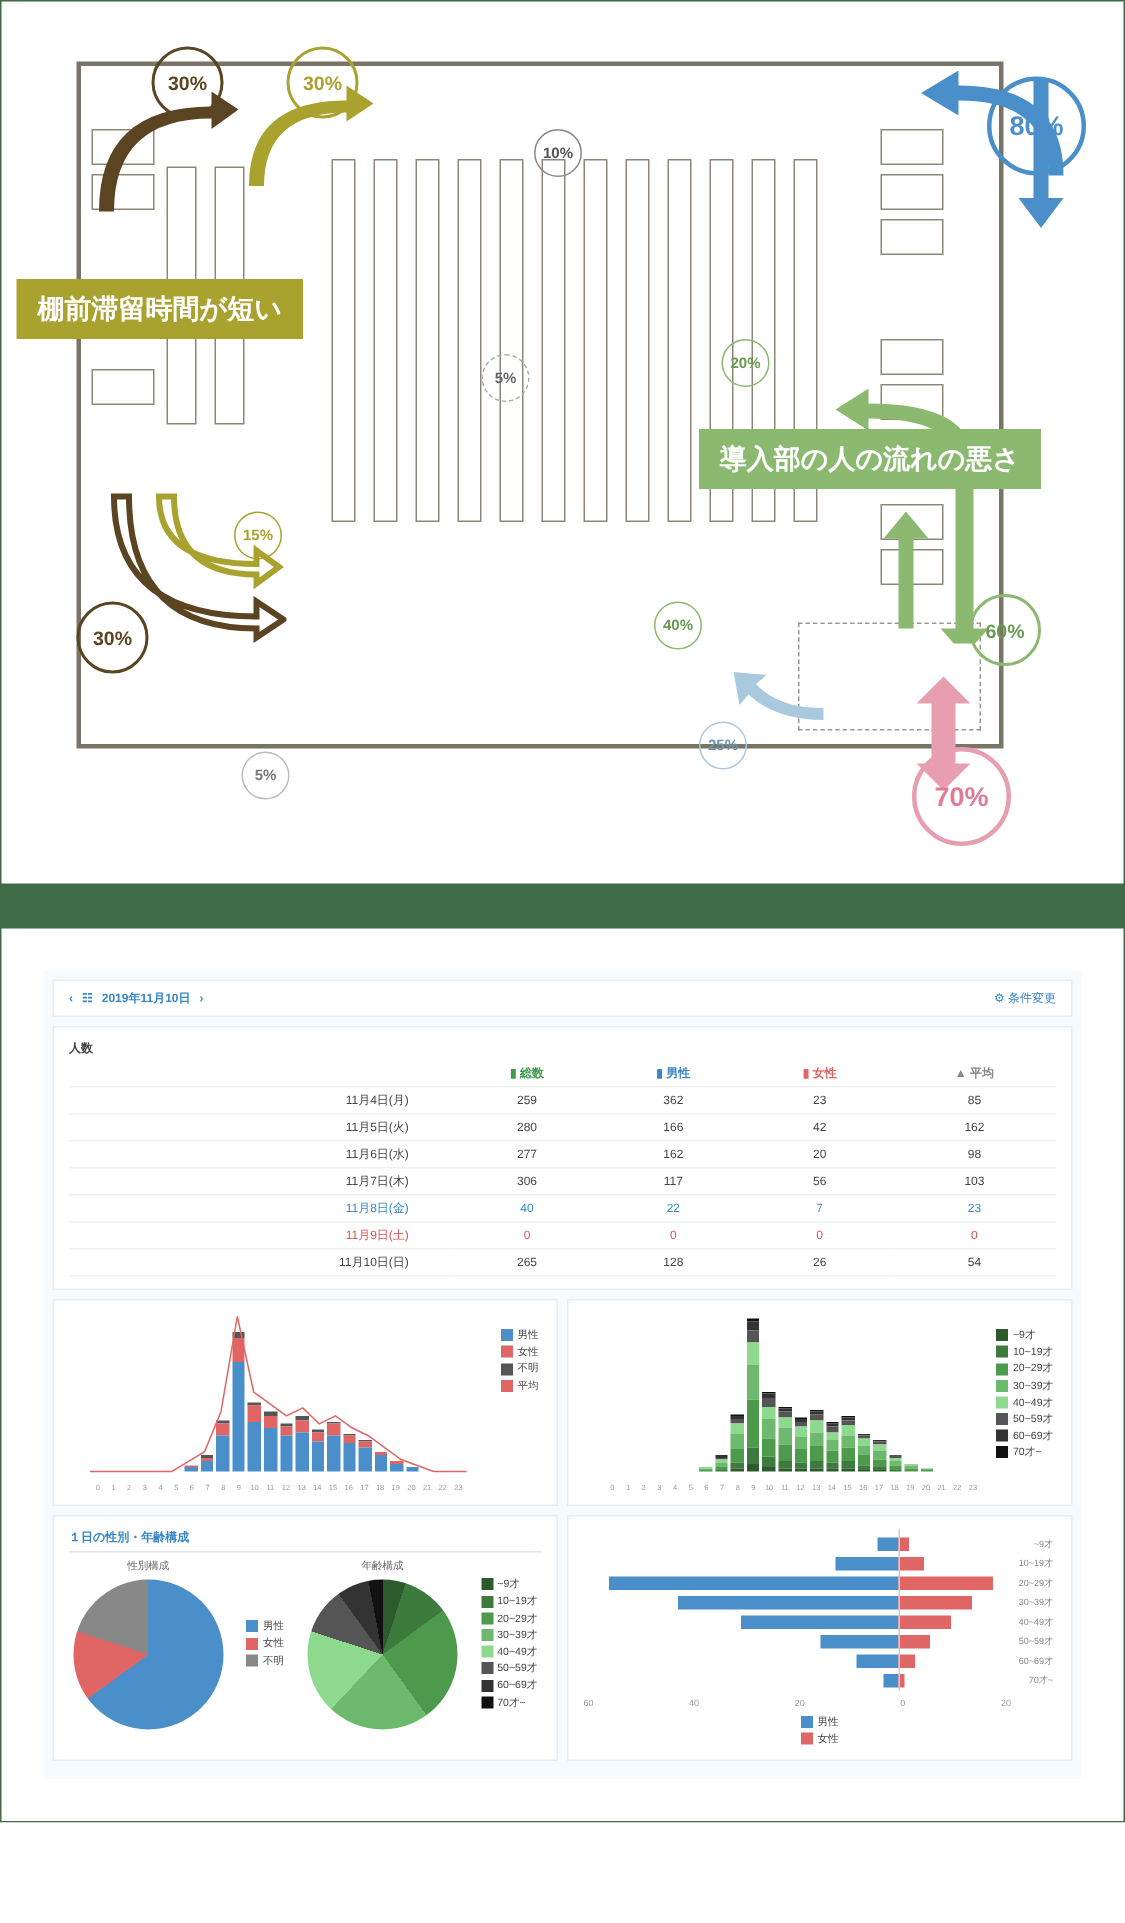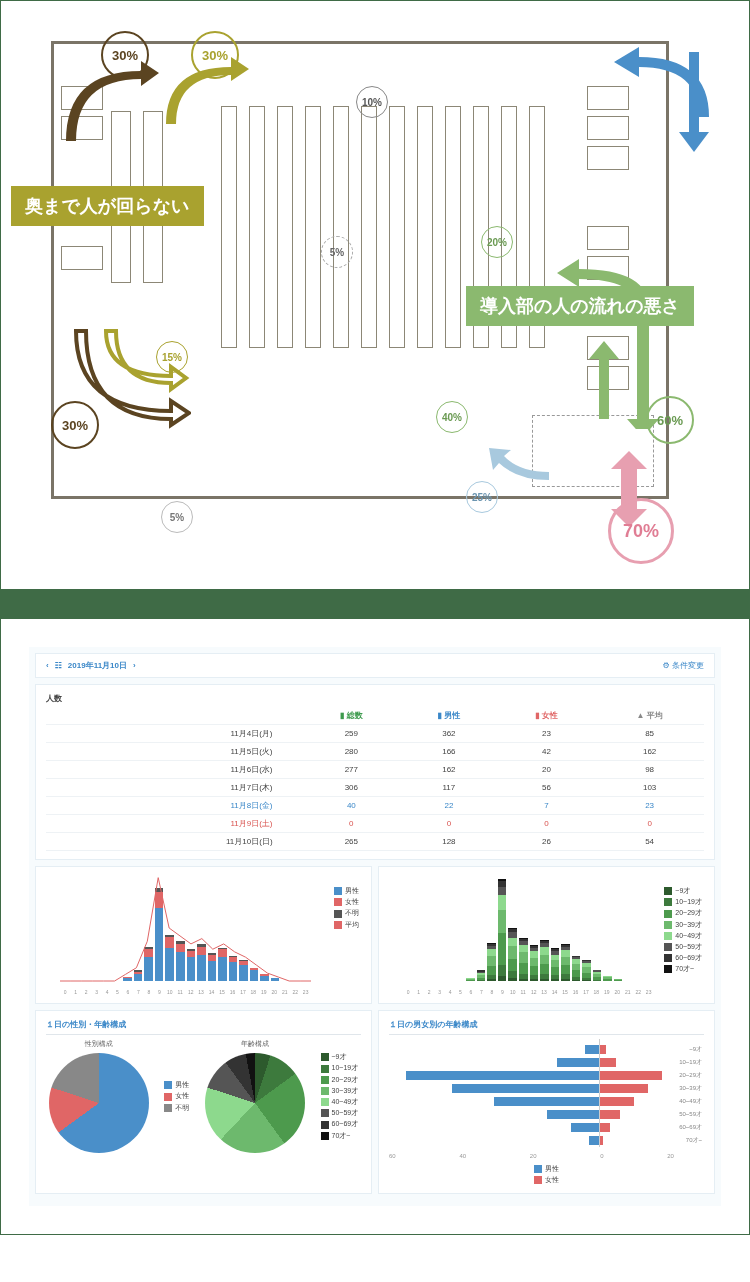--- a/index.html
+++ b/index.html
@@ -104,23 +104,24 @@
       <div class="pct" style="top:0px;left:150px;border-color:#a9a22f;color:#a9a22f">30%</div>
       <div class="pct small" style="top:55px;left:315px;border-color:#888;color:#555">10%</div>
       <div class="pct small" style="top:205px;left:280px;border-color:#aaa;color:#666;border-style:dashed">5%</div>
       <div class="pct small" style="top:195px;left:440px;border-color:#8bb96f;color:#6a9a52">20%</div>
       <div class="pct small" style="top:310px;left:115px;border-color:#a9a22f;color:#a9a22f">15%</div>
       <div class="pct" style="top:370px;left:10px;border-color:#5b4421;color:#5b4421">30%</div>
       <div class="pct small" style="top:470px;left:120px;border-color:#bbb;color:#777">5%</div>
       <div class="pct small" style="top:370px;left:395px;border-color:#8bb96f;color:#6a9a52">40%</div>
       <div class="pct" style="top:365px;right:15px;border-color:#8bb96f;color:#6a9a52">60%</div>
       <div class="pct small" style="top:450px;left:425px;border-color:#a8c9de;color:#6b95b0">25%</div>
+      <div class="pct big" style="top:20px;right:-15px;border-color:#4a8fc9;color:#4a8fc9">80%</div>
       <div class="pct big" style="bottom:-5px;right:35px;border-color:#e79fb0;color:#e07d94">70%</div>
 
-      <div class="tag" style="top:155px;left:-30px;background:#a9a22f">奥まで人が回らない</div>
+      <div class="tag" style="top:155px;left:-30px;background:#a9a22f">棚前滞留時間が短い</div>
       <div class="tag" style="top:255px;right:15px;background:#8bb96f">導入部の人の流れの悪さ</div>
     </div>
   </div>
 
   <div class="divider"></div>
 
   <div class="panel dash-panel">
     <div class="dash">
 
       <div class="dash-header">
@@ -528,23 +529,20 @@
                 <div><span style="background:#4d9a4d"></span>20~29才</div>
                 <div><span style="background:#6db96d"></span>30~39才</div>
                 <div><span style="background:#8dd98d"></span>40~49才</div>
                 <div><span style="background:#555"></span>50~59才</div>
                 <div><span style="background:#333"></span>60~69才</div>
                 <div><span style="background:#111"></span>70才~</div>
               </div>
           </div>
         </div>
         <div class="card">
-          <div class="card-title">
-              <span>１日の男女別の年齢構成</span>
-            </div>
           <div id="pyramid" style="height:120px;position:relative">
               <div style="position:absolute;right:2px;top:6px;font-size:6px;color:#888">~9才</div>
               <div style="position:absolute;top:6px;height:9px;left:calc(66.66666666666666% - 4.444444444444445%);width:4.444444444444445%;background:#4a8fc9"></div>
               <div style="position:absolute;top:6px;height:9px;left:66.66666666666666%;width:2.2222222222222223%;background:#e06666"></div>
               <div style="position:absolute;right:2px;top:19px;font-size:6px;color:#888">10~19才</div>
               <div style="position:absolute;top:19px;height:9px;left:calc(66.66666666666666% - 13.333333333333334%);width:13.333333333333334%;background:#4a8fc9"></div>
               <div style="position:absolute;top:19px;height:9px;left:66.66666666666666%;width:5.555555555555555%;background:#e06666"></div>
               <div style="position:absolute;right:2px;top:32px;font-size:6px;color:#888">20~29才</div>
               <div style="position:absolute;top:32px;height:9px;left:calc(66.66666666666666% - 61.111111111111114%);width:61.111111111111114%;background:#4a8fc9"></div>
               <div style="position:absolute;top:32px;height:9px;left:66.66666666666666%;width:20%;background:#e06666"></div>

